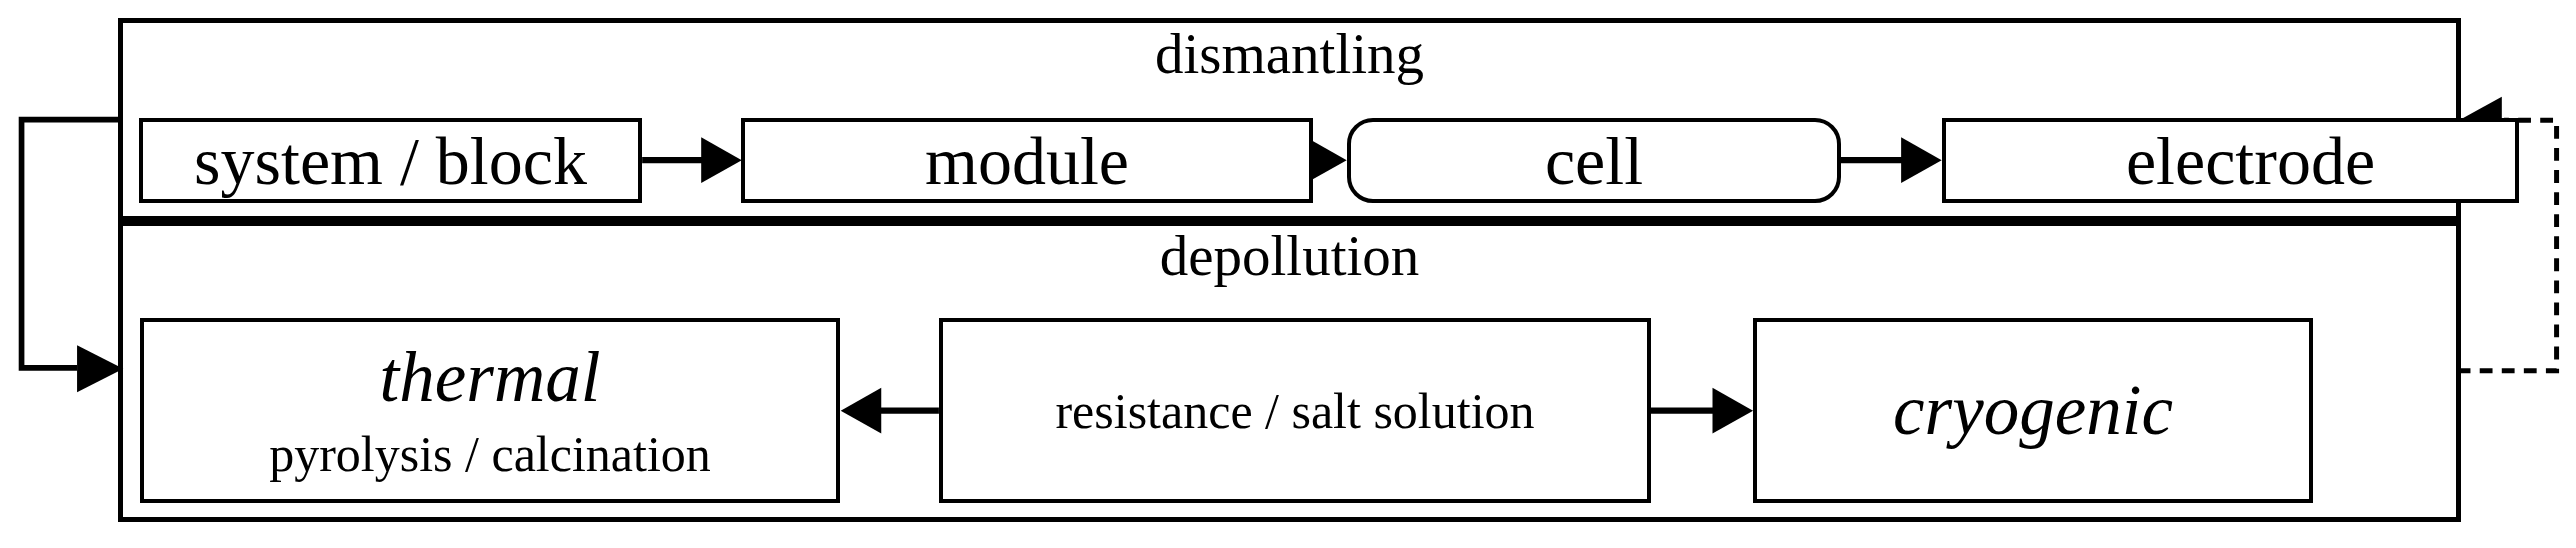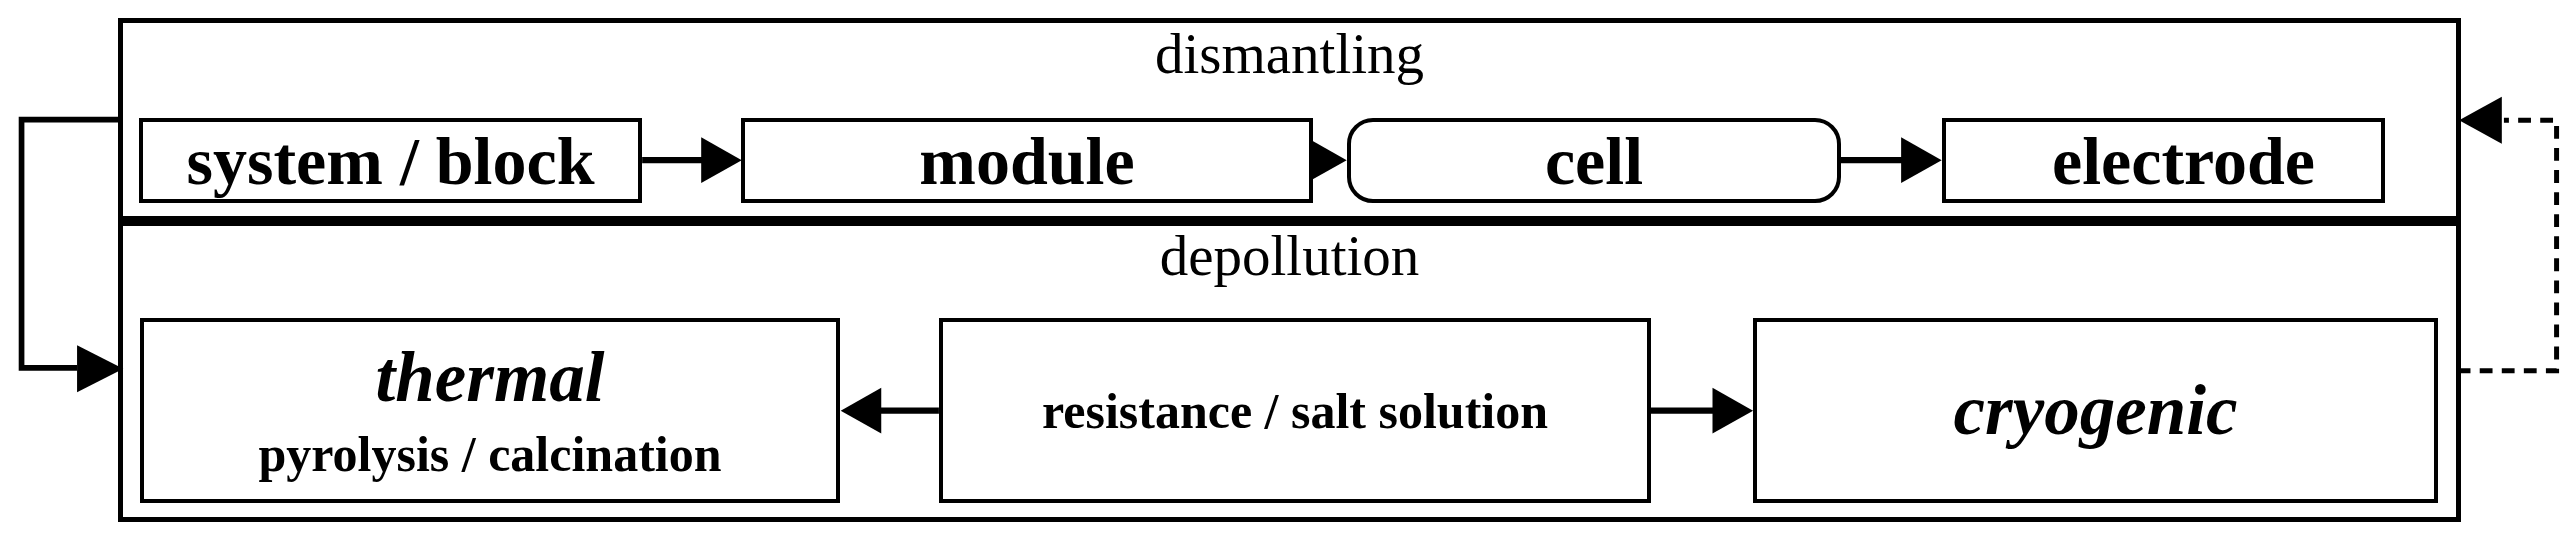--- a/index.html
+++ b/index.html
@@ -14,34 +14,34 @@
   .canvas{position:absolute;left:0;top:0;width:2576px;height:548px;background:var(--bg_color);}
   .overlay{position:absolute;left:0;top:0;width:2576px;height:548px;pointer-events:none;}
   .band{position:absolute;border:5px solid var(--line_color);background:transparent;}
   .band.dismantling{left:118px;top:18px;width:2343px;height:203px;}
   .band.depollution{left:118px;top:221px;width:2343px;height:301px;}
   .band-title{position:absolute;left:118px;width:2343px;text-align:center;
               font-size:57px;line-height:1.08;font-weight:400;}
   .band-title.t-dismantling{top:23px;}
   .band-title.t-depollution{top:225px;}
   .node{position:absolute;border:4.3px solid var(--line_color);background:var(--bg_color);
-        display:flex;align-items:center;justify-content:center;text-align:left;font-weight:bold;}
+        display:flex;align-items:center;justify-content:center;text-align:left;}
   .step{top:118px;height:85px;font-size:68px;line-height:1;}
   .method{top:318px;height:185px;flex-direction:column;gap:15.7px;padding:4.3px 7.1px;}
   .method .m-name{font-style:italic;font-size:71px;line-height:1;}
   .method .m-detail{font-size:50px;line-height:1;}
   
   .step.s0{left:139px;width:503px;}
   .step.s1{left:741px;width:572px;}
   .step.s2{left:1347px;width:494px;border-radius:26px;}
-  .step.s3{left:1942px;width:443px;padding-left:40px;}
+  .step.s3{left:1942px;width:577px;padding-left:40px;}
   
   .method.m0{left:140px;width:700px;}
   .method.m1{left:939px;width:712px;}
-  .method.m2{left:1753px;width:685px;}
+  .method.m2{left:1753px;width:560px;}
   svg .ln{stroke:var(--line_color);stroke-width:9;fill:none;}
   svg .fb{stroke:var(--line_color);stroke-width:8;fill:none;}
   svg .dash{stroke:var(--line_color);stroke-width:7;fill:none;stroke-dasharray:18 13;}
   svg .hd{fill:var(--line_color);stroke:none;}
 </style>
 </head>
 <body>
 
 <div class="canvas">
 

